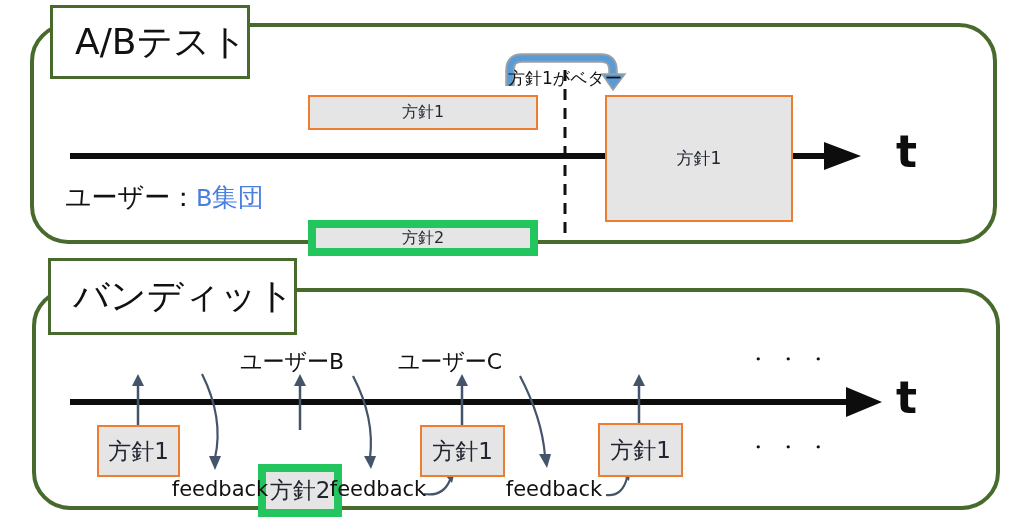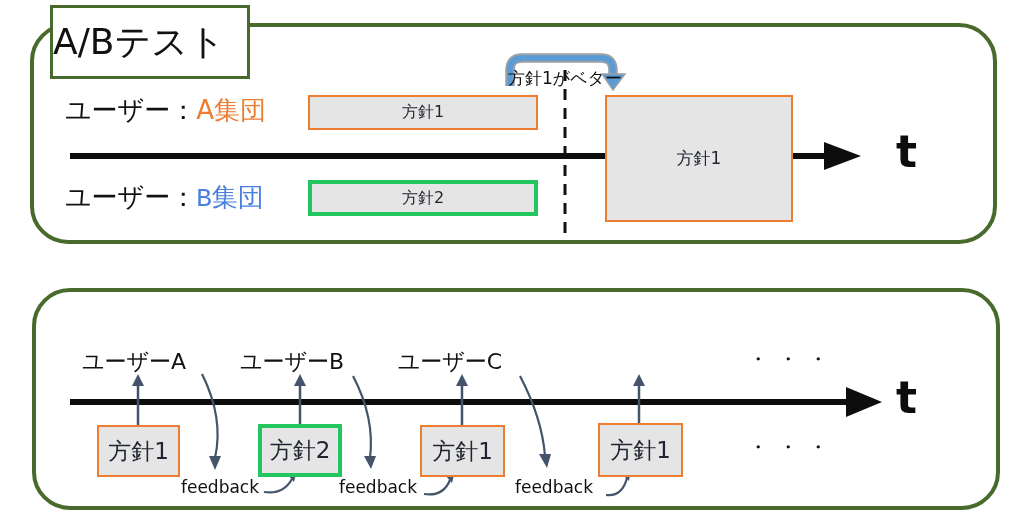--- a/index.html
+++ b/index.html
@@ -7,38 +7,38 @@
     position:relative;width:1024px;height:525px;background:#ffffff;
     font-family:"DejaVu Sans","Liberation Sans",sans-serif;color:#111;
     overflow:hidden;
   }
   .panel{
     position:absolute;border:4px solid #486B2D;border-radius:38px;background:transparent;
     box-sizing:border-box;
   }
   .titlebox{
     position:absolute;border:3px solid #486B2D;background:#ffffff;box-sizing:border-box;
-    display:flex;align-items:center;justify-content:flex-start;
+    display:flex;align-items:center;justify-content:flex-end;
     font-size:36px;color:#111;white-space:nowrap;z-index:6;
   }
   .userline{position:absolute;font-size:26px;white-space:nowrap;z-index:6;}
   .grp-a{color:#ED7D31;}
   .grp-b{color:#4A7FE0;}
   .pbox{
     position:absolute;background:#e5e5e5;box-sizing:border-box;z-index:5;
     display:flex;align-items:center;justify-content:center;color:#1f2430;white-space:nowrap;
   }
   .pbox.orange{border:2px solid #ED7D31;}
-  .pbox.blue{border:4px solid #22c55e;}
+  .pbox.blue{border:8px solid #22c55e;margin-top:40px;}
   .smalltext{font-size:16px;}
   .note{position:absolute;font-size:17px;text-align:center;white-space:nowrap;z-index:6;}
   .tlabel{position:absolute;font-size:44px;font-weight:600;color:#0d0d0d;z-index:6;}
   .ulabel{position:absolute;font-size:22px;text-align:center;white-space:nowrap;z-index:6;}
   .dots{position:absolute;font-size:20px;letter-spacing:10px;white-space:nowrap;z-index:6;color:#111;}
-  .fb{position:absolute;font-size:17px;text-align:center;white-space:nowrap;z-index:6;color:#111;}
+  .fb{position:absolute;font-size:21px;text-align:center;white-space:nowrap;z-index:6;color:#111;}
   svg.layer{position:absolute;left:0;top:0;z-index:4;}
 </style>
 </head>
 <body>
 
 <div id="stage">
 
   <div class="panel" style="left:30px;top:23px;width:967px;height:221px;"></div>
   <div class="panel" style="left:32px;top:288px;width:968px;height:222px;"></div>
 
@@ -83,44 +83,43 @@
         <polygon points="455,471 445,475 452,483" fill="#44546A" stroke="none"></polygon>
       <path d="M606,495 Q622,497 627,478"></path>
         <polygon points="631,468 621,473 629,481" fill="#44546A" stroke="none"></polygon>
     </g>
   </svg>
 
   <div class="titlebox" style="left:50px;top:5px;width:200px;height:74px;">
     <span>A/Bテスト</span>
   </div>
 
-  <div class="userline" style="left:65px;top:93px;">
-    <span>ユーザー：</span><span class="grp-a">A集団</span>
-  </div>
   <div class="userline" style="left:65px;top:180px;font-family:Liberation Mono, monospace;">
     <span>ユーザー：</span><span class="grp-b">B集団</span>
   </div>
 
   <div class="pbox orange smalltext" style="left:308px;top:95px;width:230px;height:35px;">
     <span>方針1</span>
   </div>
   <div class="pbox blue smalltext" style="left:308px;top:180px;width:230px;height:36px;">
     <span>方針2</span>
   </div>
 
   <div class="note" style="left:470px;top:29px;width:190px;margin-top:38px;">方針1がベター</div>
 
   <div class="pbox orange" style="left:605px;top:95px;width:188px;height:127px;font-size:17px;">
     <span>方針1</span>
   </div>
 
   <div class="tlabel" style="left:896px;top:126px;">t</div>
 
+  <div class="titlebox" style="left:48px;top:258px;width:249px;height:77px;">
+    <span>バンディット</span>
+  </div>
 
-  <div class="ulabel" style="left:80px;top:347px;width:108px;">ユーザーA</div>
   <div class="ulabel" style="left:238px;top:347px;width:108px;">ユーザーB</div>
   <div class="ulabel" style="left:396px;top:347px;width:108px;">ユーザーC</div>
   <div class="dots" style="left:748px;top:346px;">・・・</div>
 
   <div class="pbox orange" style="left:97px;top:425px;width:83px;height:52px;font-size:23px;">
     <span>方針1</span>
   </div>
   <div class="pbox blue" style="left:258px;top:424px;width:84px;height:53px;font-size:23px;">
     <span>方針2</span>
   </div>

